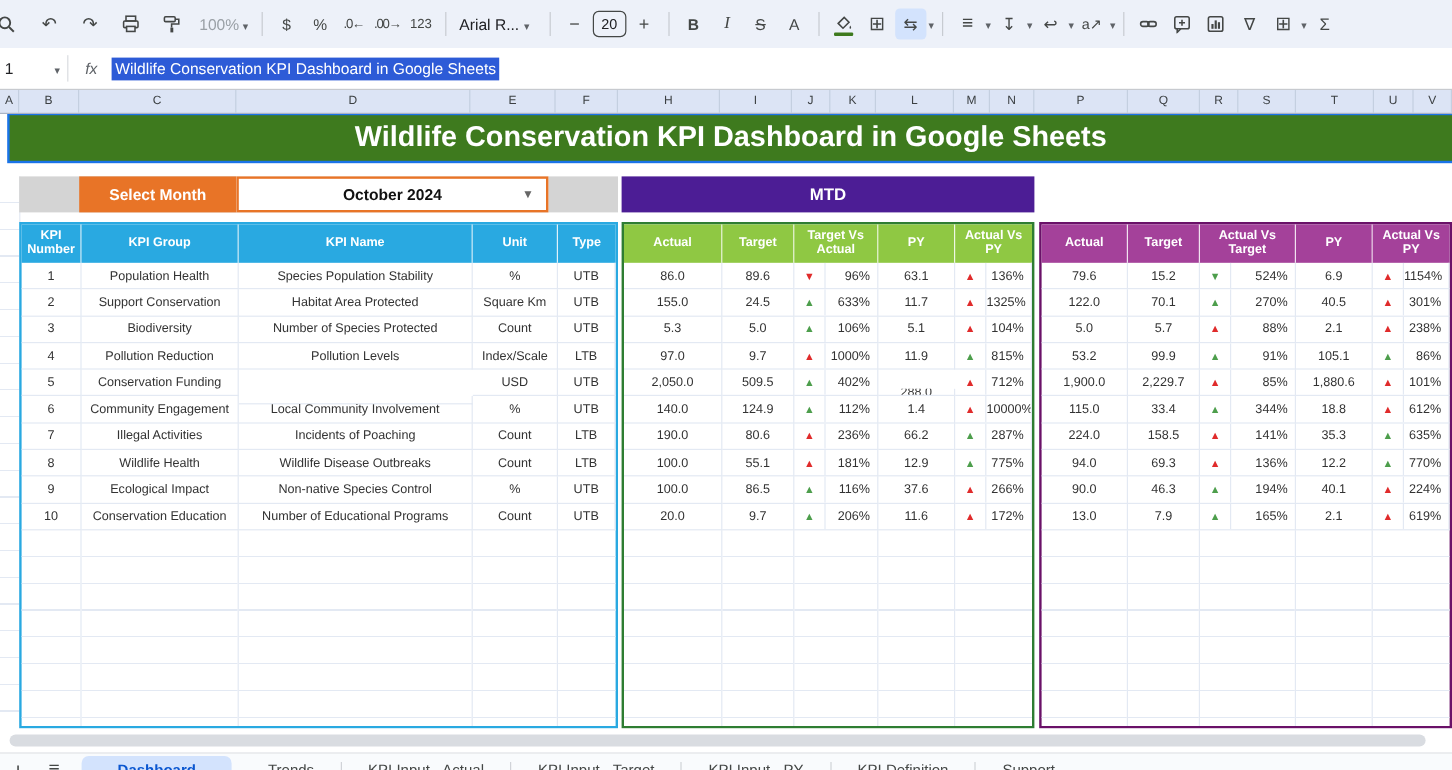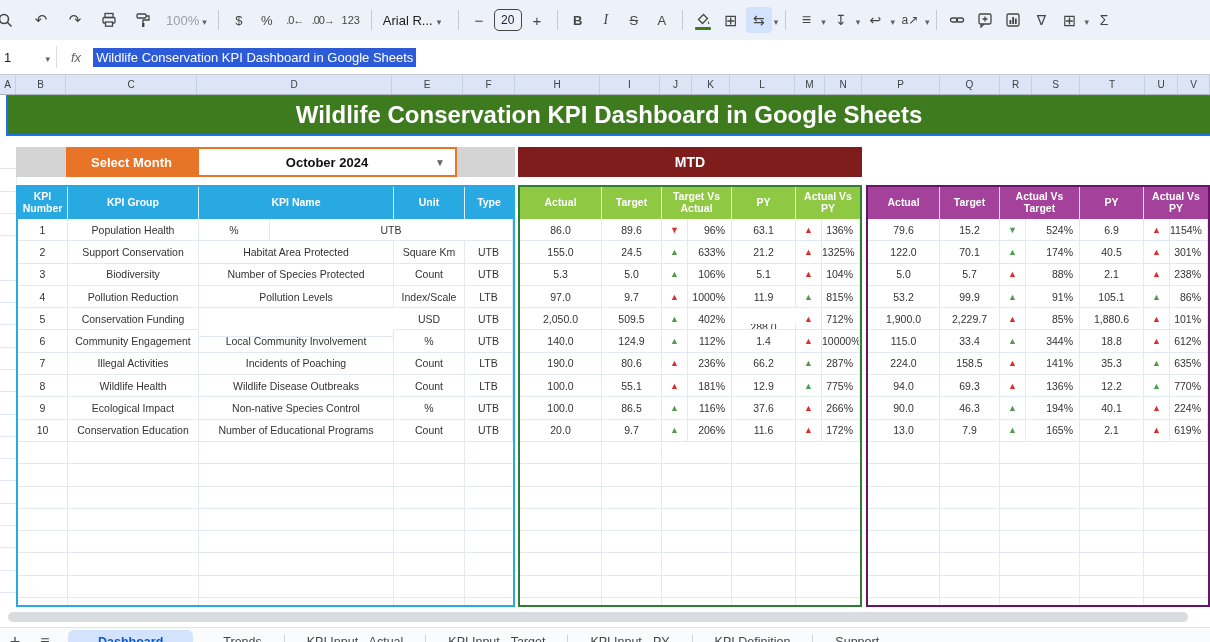--- a/index.html
+++ b/index.html
@@ -62,21 +62,21 @@
   .banner{position:absolute;left:8px;top:1px;width:1202px;height:38px;background:#3e7a1e;
     box-shadow:0 0 0 2px #1a73e8;display:flex;align-items:center;justify-content:center;}
   .banner span{color:#fff;font-weight:bold;font-size:24px;}
   .grey-strip{position:absolute;left:16px;top:52px;width:499px;height:30px;background:#d4d4d4;}
   .sm-label{position:absolute;left:66px;top:52px;width:131px;height:30px;background:#e87427;
     display:flex;align-items:center;justify-content:center;color:#fff;font-weight:bold;font-size:13px;}
   .sm-dd{position:absolute;left:197px;top:52px;width:260px;height:30px;background:#fff;
     border:2px solid #e87427;box-sizing:border-box;display:flex;align-items:center;justify-content:center;
     font-weight:bold;font-size:13px;color:#111;}
   .sm-dd .dd-caret{position:absolute;right:10px;color:#666;font-size:10px;}
-  .mtd-bar{position:absolute;left:518px;top:52px;width:344px;height:30px;background:#7f1d1d;
+  .mtd-bar{position:absolute;left:518px;top:52px;width:344px;height:30px;background:#4c1d95;
     display:flex;align-items:center;justify-content:center;color:#fff;font-weight:bold;font-size:14px;box-sizing:border-box;}
   .ytd-bar{position:absolute;left:866px;top:52px;width:344px;height:30px;background:#7e177b;
     display:flex;align-items:center;justify-content:center;color:#fff;font-weight:bold;font-size:14px;box-sizing:border-box;}
 
   .tbl{position:absolute;top:90px;height:422px;box-sizing:border-box;display:flex;flex-direction:column;background:#fff;}
   #left-table{left:16px;width:499px;border:2px solid #29a9e1;}
   #mtd-table{left:518px;width:344px;border:2px solid #2e7d32;}
   #ytd-table{left:866px;width:344px;border:2px solid #6a1168;}
   .thead{display:flex;height:32px;flex:0 0 auto;}
   .th{display:flex;align-items:center;justify-content:center;text-align:center;color:#fff;
@@ -270,20 +270,21 @@
           <div class="th" style="width: 50px;">KPI Number</div>
           <div class="th" style="width: 131px;">KPI Group</div>
           <div class="th" style="width: 195px;">KPI Name</div>
           <div class="th" style="width: 71px;">Unit</div>
           <div class="th">Type</div>
         </div>
       <div id="left-body">
           <div class="tr">
             <div class="td" style="width: 50px;">1</div>
             <div class="td" style="width: 131px;">Population Health</div>
+            <div class="td" style="width: 195px;">Species Population Stability</div>
             <div class="td" style="width: 71px;">%</div>
             <div class="td">UTB</div>
           </div>
           <div class="tr">
             <div class="td" style="width: 50px;">2</div>
             <div class="td" style="width: 131px;">Support Conservation</div>
             <div class="td" style="width: 195px;">Habitat Area Protected</div>
             <div class="td" style="width: 71px;">Square Km</div>
             <div class="td">UTB</div>
           </div>
@@ -374,21 +375,21 @@
               <span class="pct">136%</span>
             </div>
           </div>
           <div class="tr">
             <div class="td" style="width: 82px;">155.0</div>
             <div class="td" style="width: 60px;">24.5</div>
             <div class="td cmp" style="width: 70px;">
               <span class="tri green">▲</span>
               <span class="pct">633%</span>
             </div>
-            <div class="td" style="width: 64px;">21.2</div>
+            <div class="td" style="width: 64px;">11.7</div>
             <div class="td cmp">
               <span class="tri red">▲</span>
               <span class="pct">1325%</span>
             </div>
           </div>
           <div class="tr">
             <div class="td" style="width: 82px;">5.3</div>
             <div class="td" style="width: 60px;">5.0</div>
             <div class="td cmp" style="width: 70px;">
               <span class="tri green">▲</span>
@@ -520,21 +521,21 @@
             <div class="td cmp">
               <span class="tri red">▲</span>
               <span class="pct">1154%</span>
             </div>
           </div>
           <div class="tr">
             <div class="td" style="width: 72px;">122.0</div>
             <div class="td" style="width: 60px;">70.1</div>
             <div class="td cmp" style="width: 80px;">
               <span class="tri green">▲</span>
-              <span class="pct">174%</span>
+              <span class="pct">270%</span>
             </div>
             <div class="td" style="width: 64px;">40.5</div>
             <div class="td cmp">
               <span class="tri red">▲</span>
               <span class="pct">301%</span>
             </div>
           </div>
           <div class="tr">
             <div class="td" style="width: 72px;">5.0</div>
             <div class="td" style="width: 60px;">5.7</div>

